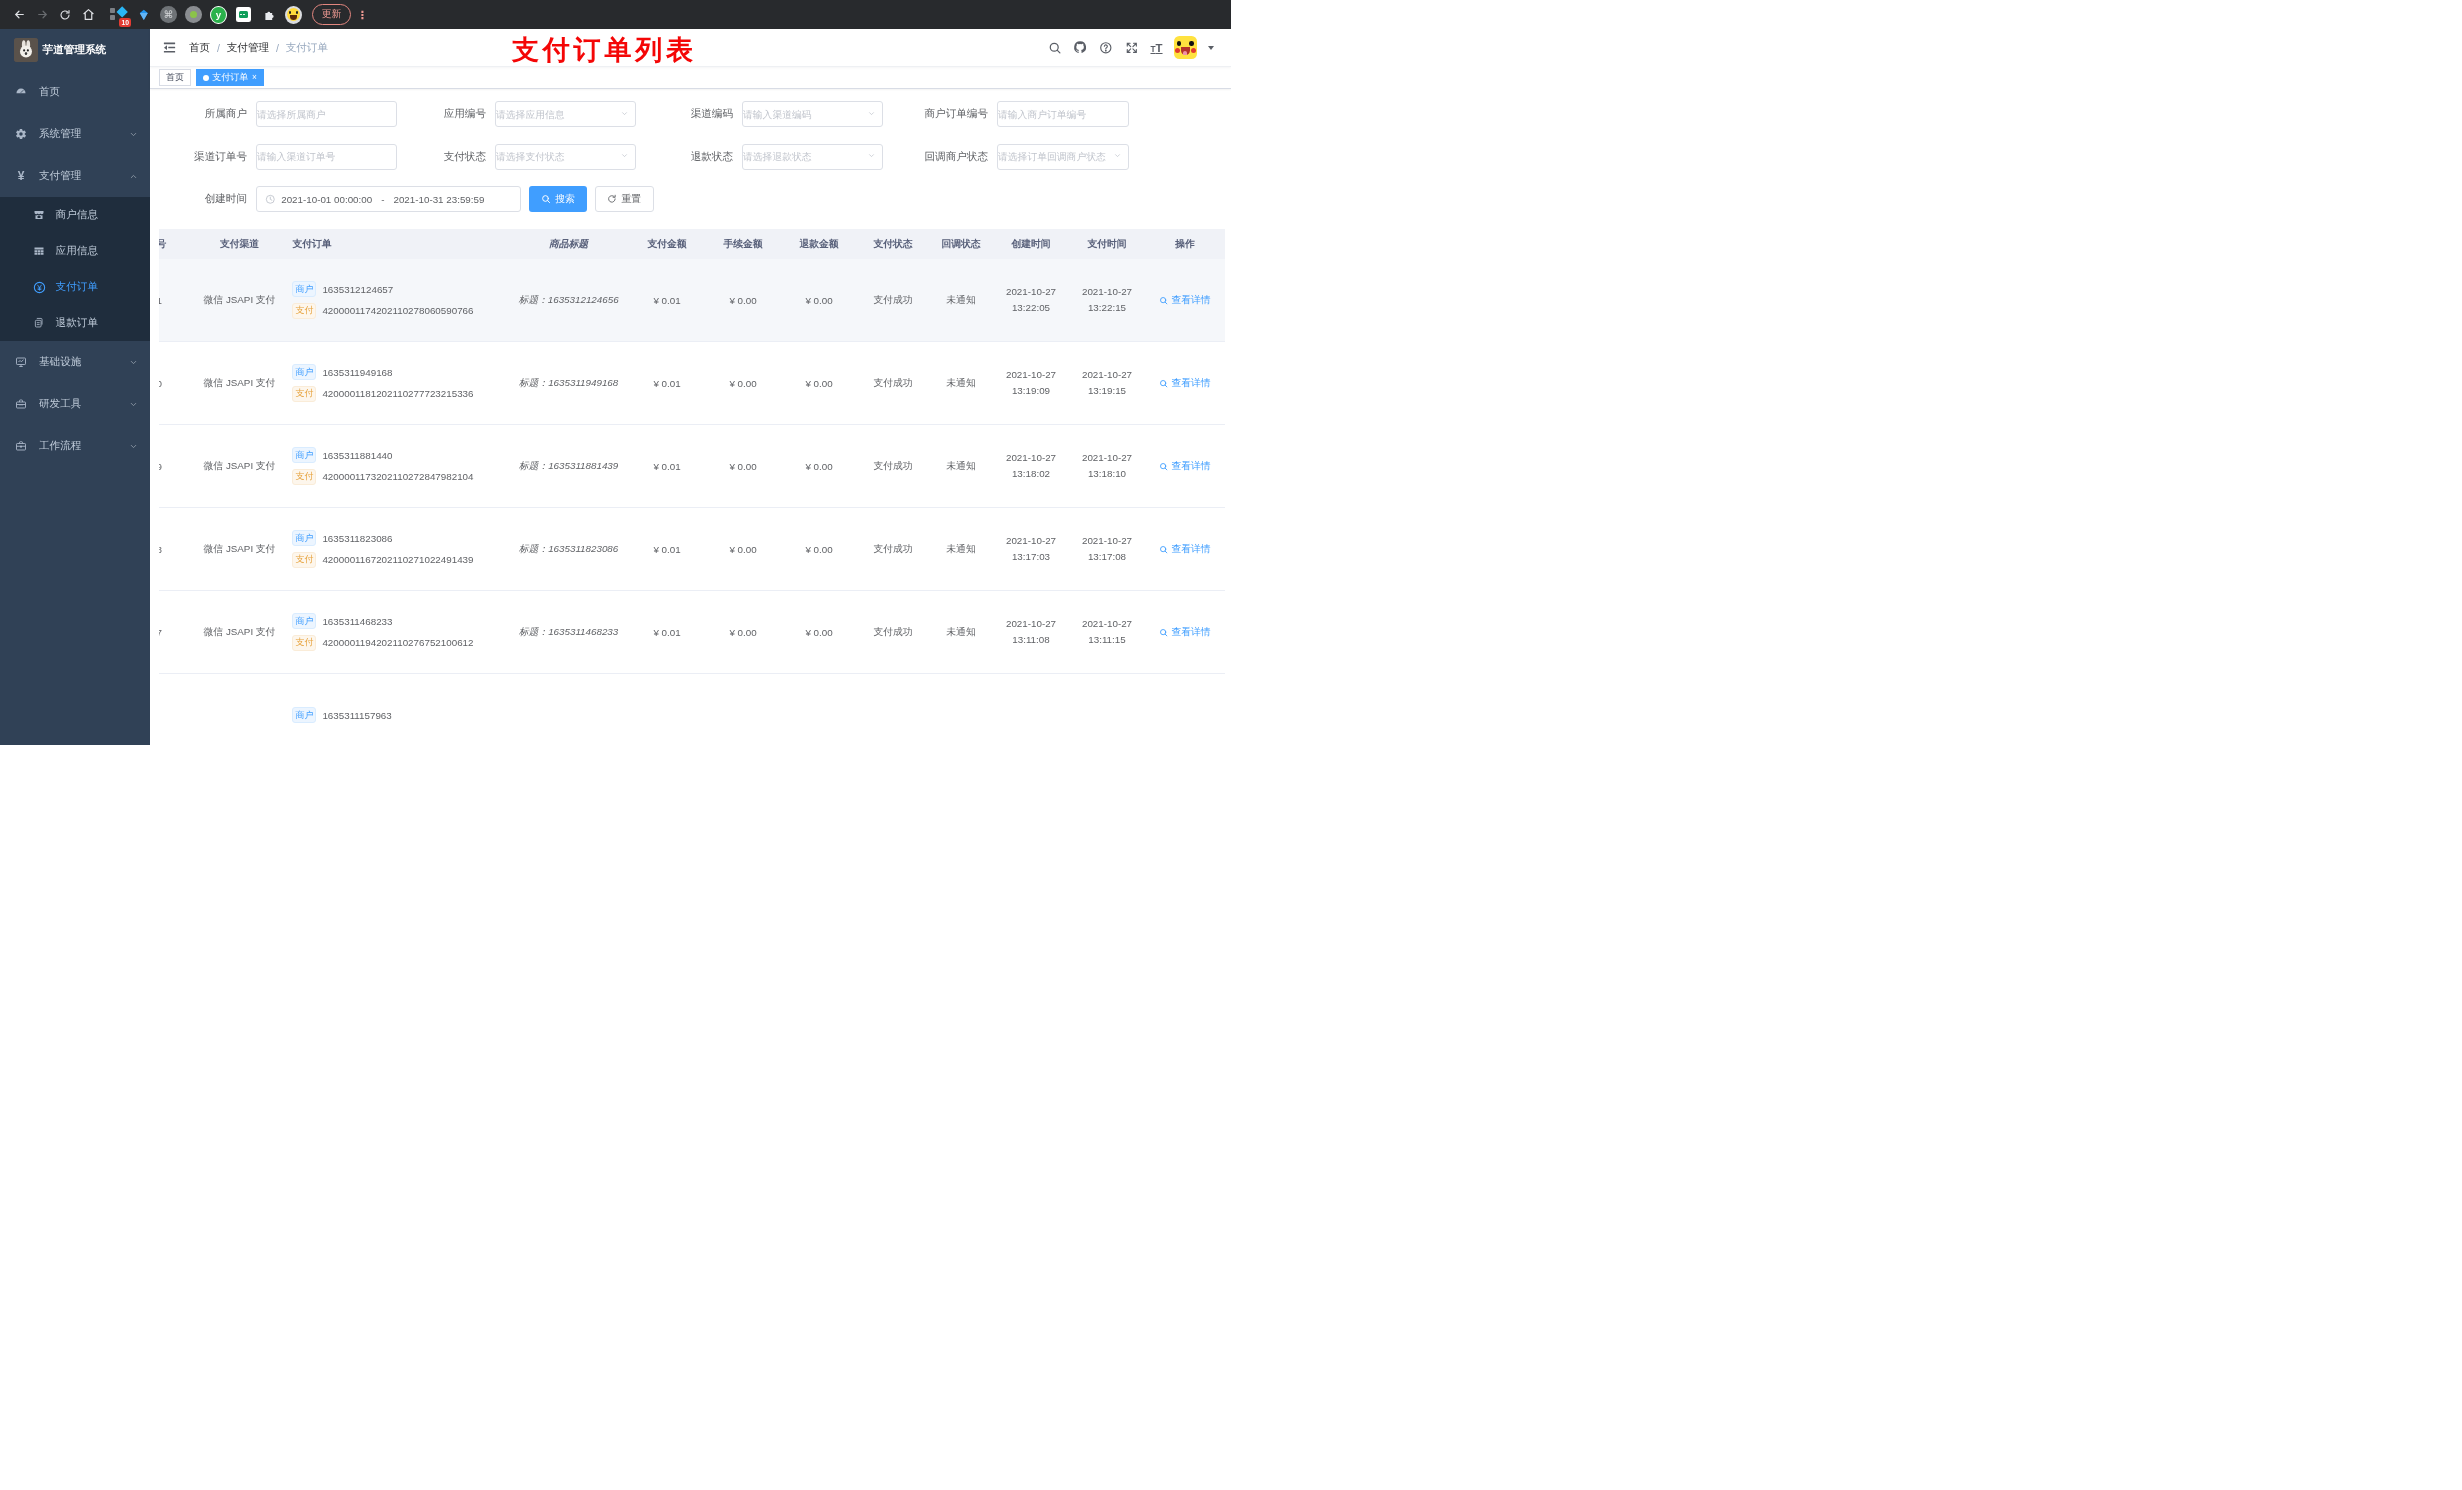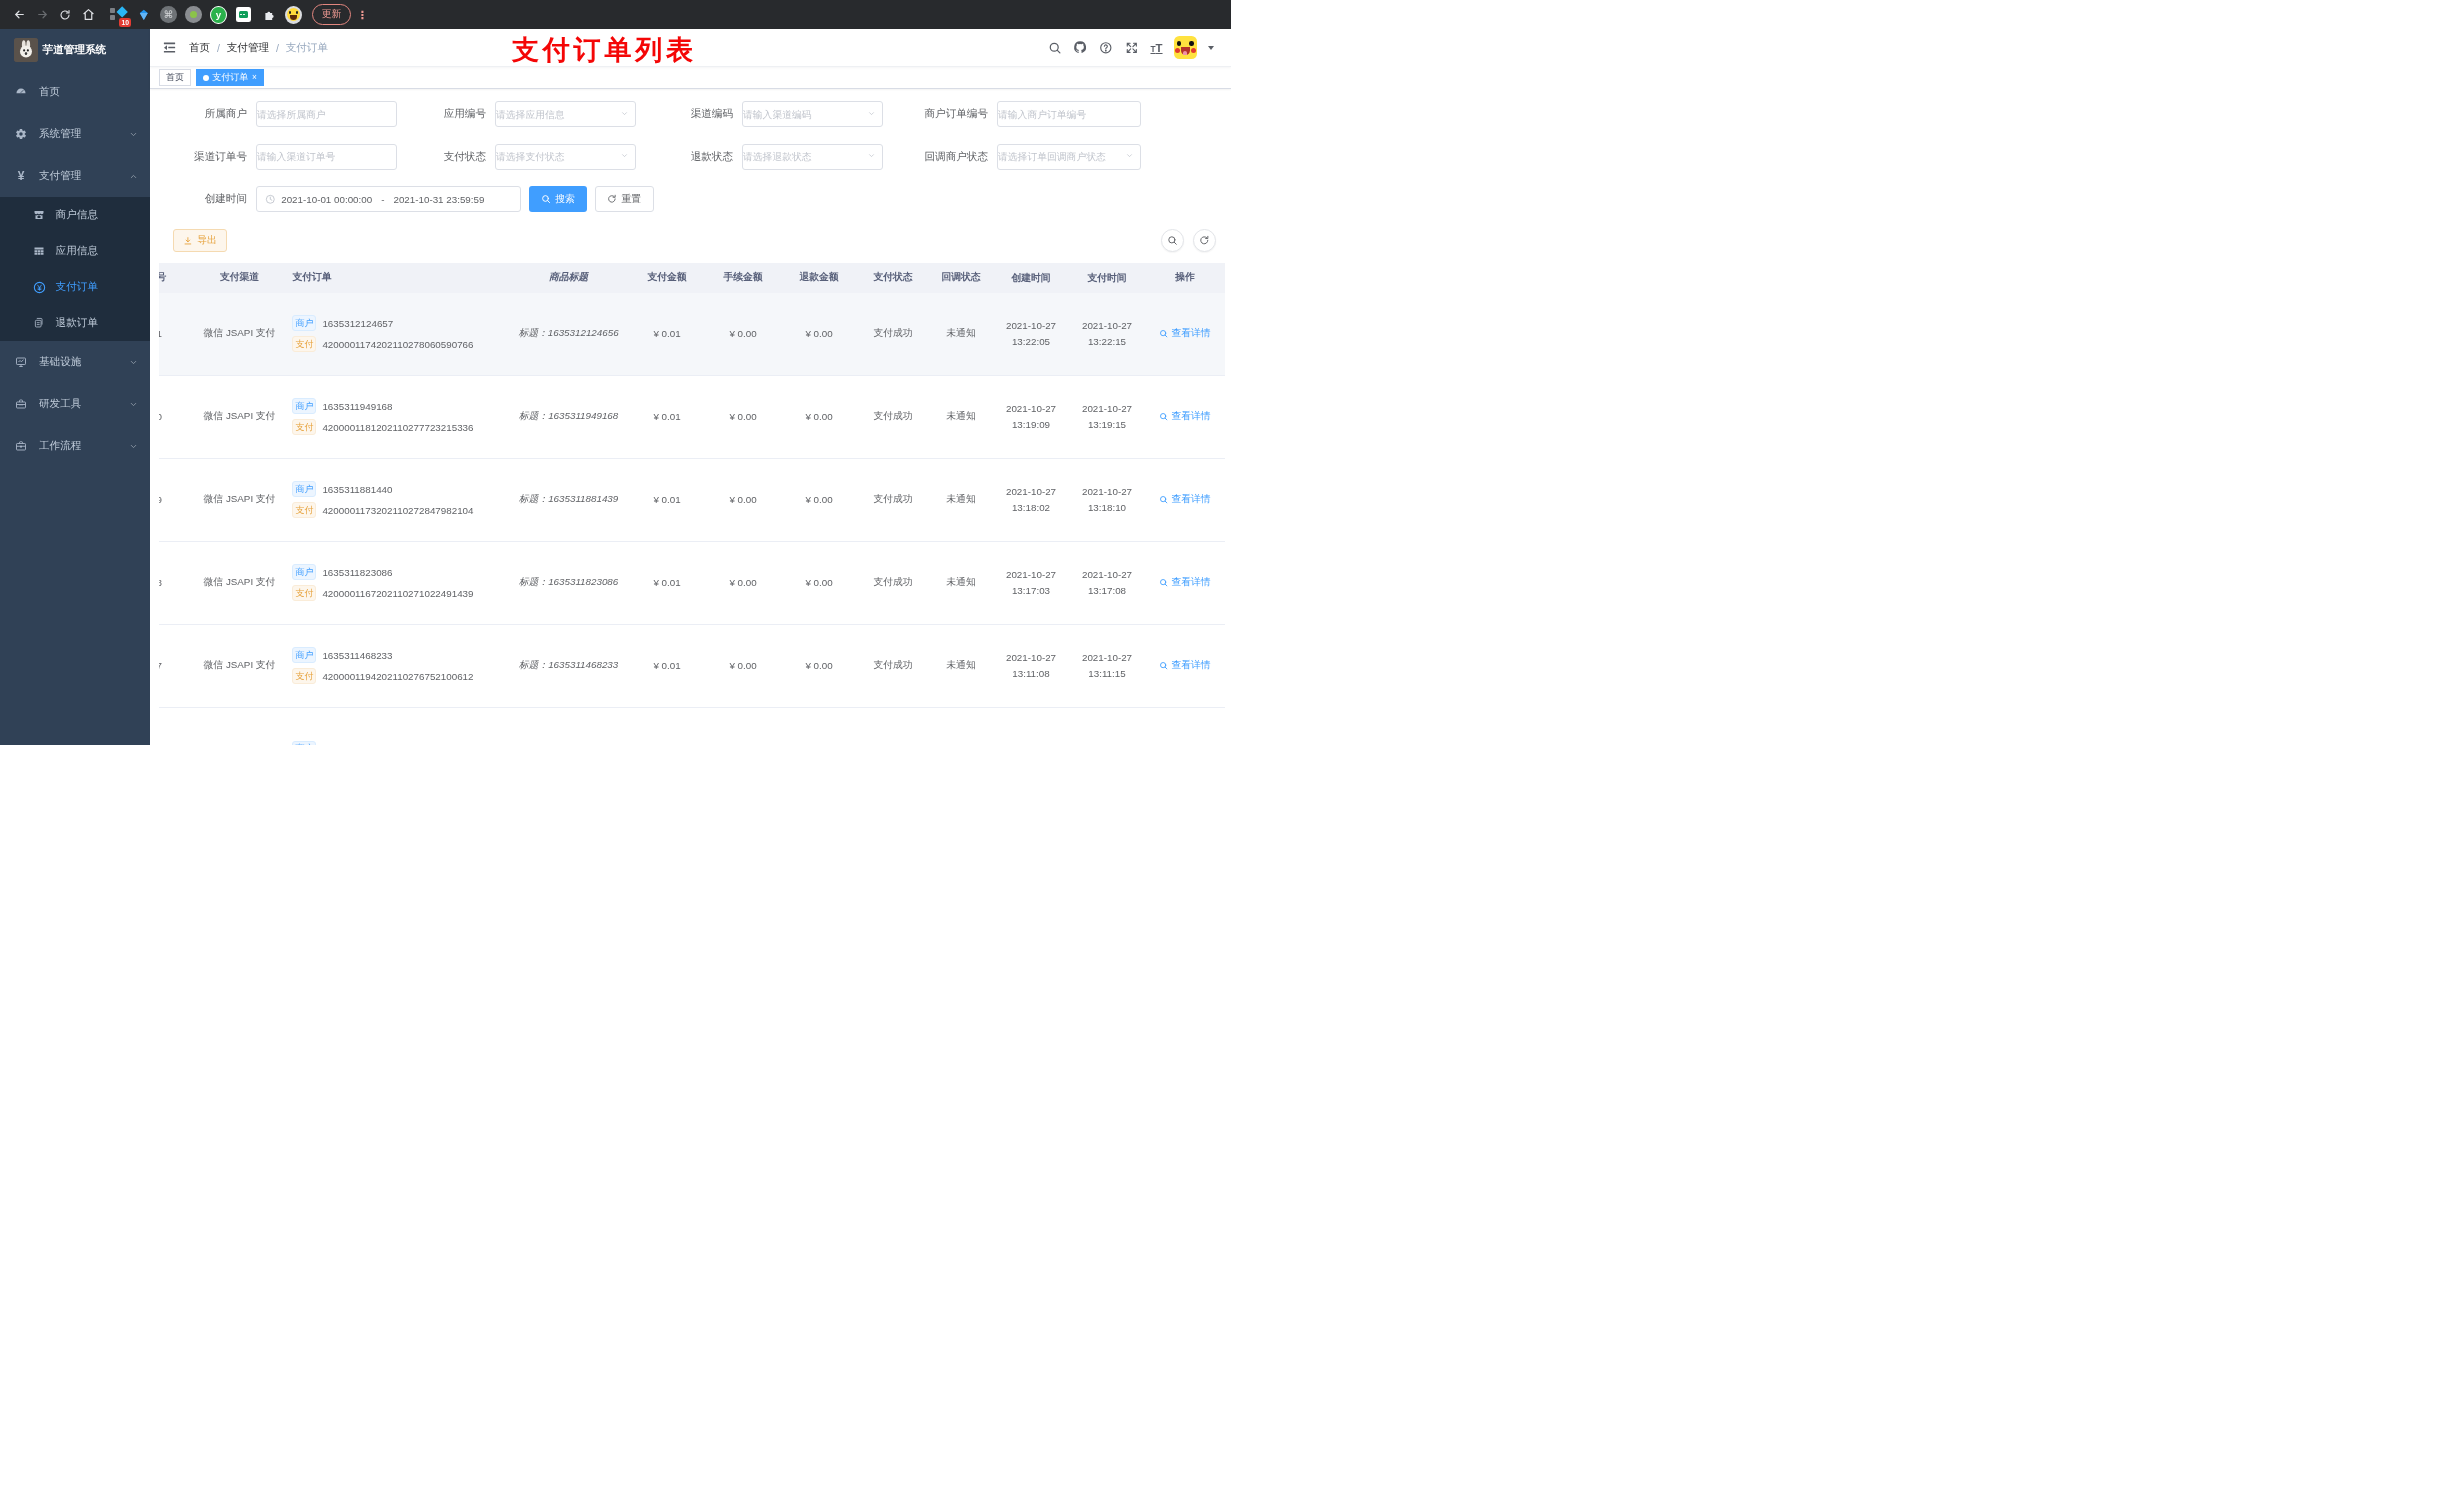--- a/index.html
+++ b/index.html
@@ -93,21 +93,21 @@
 
   
   .f-row { display:flex; align-items:center; margin-bottom:16.7px; padding-left:30px; }
   .f-label { font-size:10.6px; color:#606266; text-align:right; padding-right:9px; flex:none; white-space:nowrap; }
   .w100 { width:76px; } .w130 { width:98px; } .w140 { width:106px; } .w150 { width:114px;text-align:right; }
   .f-control { position:relative; flex:none; }
   .f-input { width:141px; height:26px; border:0.8px solid #dcdfe6; border-radius:3px;
     padding:0 0; font-size:9.8px; color:#606266; outline:none; background:#fff;
     font-family:"Liberation Sans","DejaVu Sans",sans-serif; }
   .f-input::placeholder { color:#c0c4cc; }
-  .f-input.wide { width:144px; }
+  .f-input.wide { width:132px; }
   .has-arrow .f-input { padding-right:19.7px; }
   .sel-arrow { position:absolute; right:6.8px; top:7.6px; color:#c0c4cc; pointer-events:none; }
   .date-range { width:265px; height:26px; border:0.8px solid #dcdfe6; border-radius:3px;
     display:flex; align-items:center; padding:0 7.6px; gap:6px; color:#606266; font-size:9.8px;
     overflow:hidden; white-space:nowrap; }
   .date-range .clock { color:#c0c4cc; flex:none; }
   .date-sep { color:#606266; padding:0 3px; }
   .btn { height:26px; border-radius:3px; font-size:9.8px; display:inline-flex; align-items:center;
     justify-content:center; gap:4.5px; padding:0 11.4px; cursor:pointer; border:0.8px solid transparent; }
   .btn-primary { background:#409eff; color:#fff; margin-left:7.6px; }
@@ -512,42 +512,20 @@
         </button>
         <button class="btn btn-plain">
           <svg width="9.8" height="9.8" viewBox="0 0 24 24" fill="none" stroke="currentColor" stroke-width="2.2" stroke-linecap="round">
               <path d="M20 12a8 8 0 1 1-2.34-5.66"></path>
               <path d="M20 3v5h-5"></path>
             </svg>
           <span>重置</span>
         </button>
       </div>
 
-      <div class="toolbar">
-        <button class="btn-export">
-          <svg width="9.8" height="9.8" viewBox="0 0 24 24" fill="none" stroke="currentColor" stroke-width="2.2" stroke-linecap="round" stroke-linejoin="round">
-              <path d="M12 4v10M7.5 10 12 14.5 16.5 10M5 19.5h14"></path>
-            </svg>
-          <span>导出</span>
-        </button>
-        <div class="toolbar-right">
-          <div class="circle-btn">
-            <svg width="10.6" height="10.6" viewBox="0 0 24 24" fill="none" stroke="currentColor" stroke-width="2.2" stroke-linecap="round">
-                <circle cx="11" cy="11" r="7"></circle>
-                <path d="M16.5 16.5 21 21"></path>
-              </svg>
-          </div>
-          <div class="circle-btn">
-            <svg width="10.6" height="10.6" viewBox="0 0 24 24" fill="none" stroke="currentColor" stroke-width="2.2" stroke-linecap="round">
-                <path d="M20 12a8 8 0 1 1-2.34-5.66"></path>
-                <path d="M20 3v5h-5"></path>
-              </svg>
-          </div>
-        </div>
-      </div>
 
       <div class="table-wrap">
         <div class="grid">
           <div class="thead">
             <div class="th c-no">编号</div>
             <div class="th c-channel">支付渠道</div>
             <div class="th c-order">支付订单</div>
             <div class="th c-title">商品标题</div>
             <div class="th c-amt">支付金额</div>
             <div class="th c-amt">手续金额</div>

